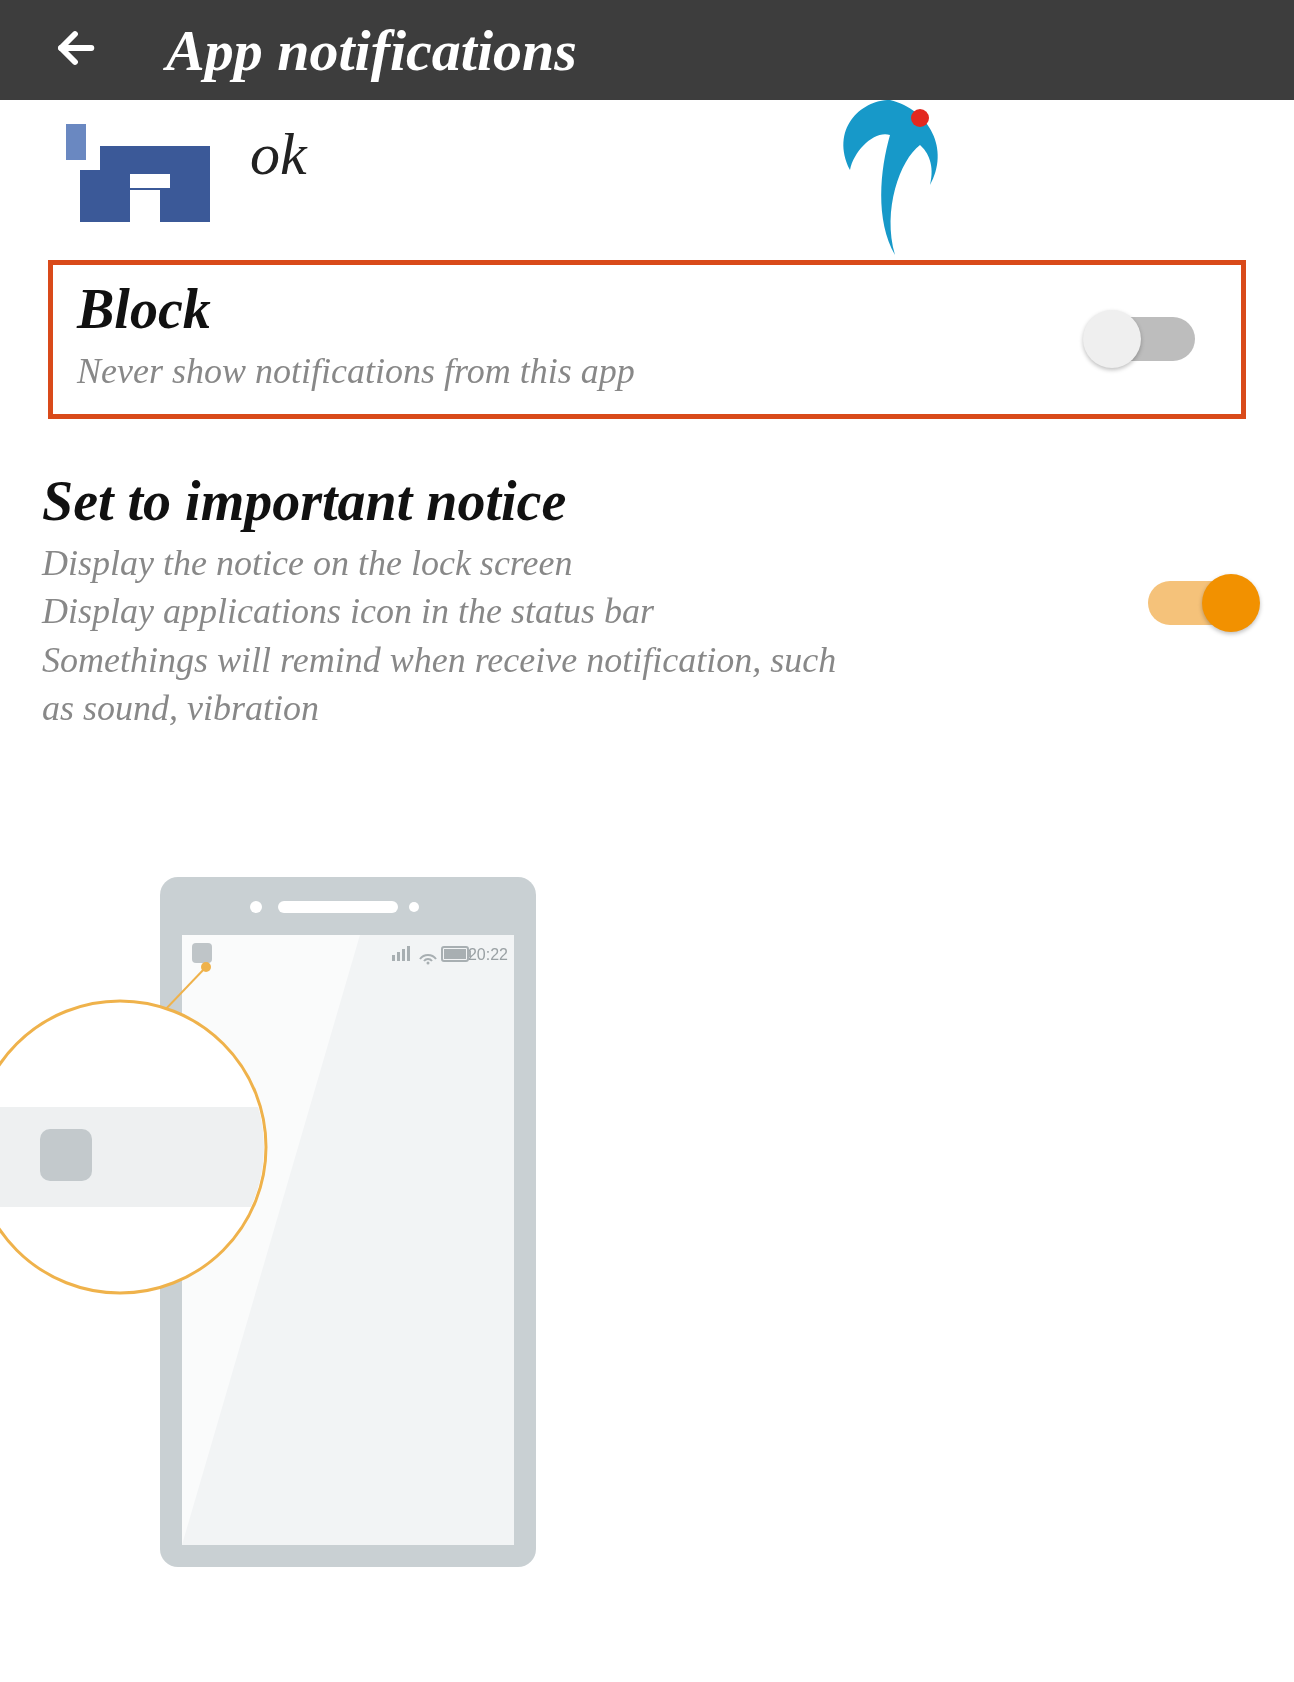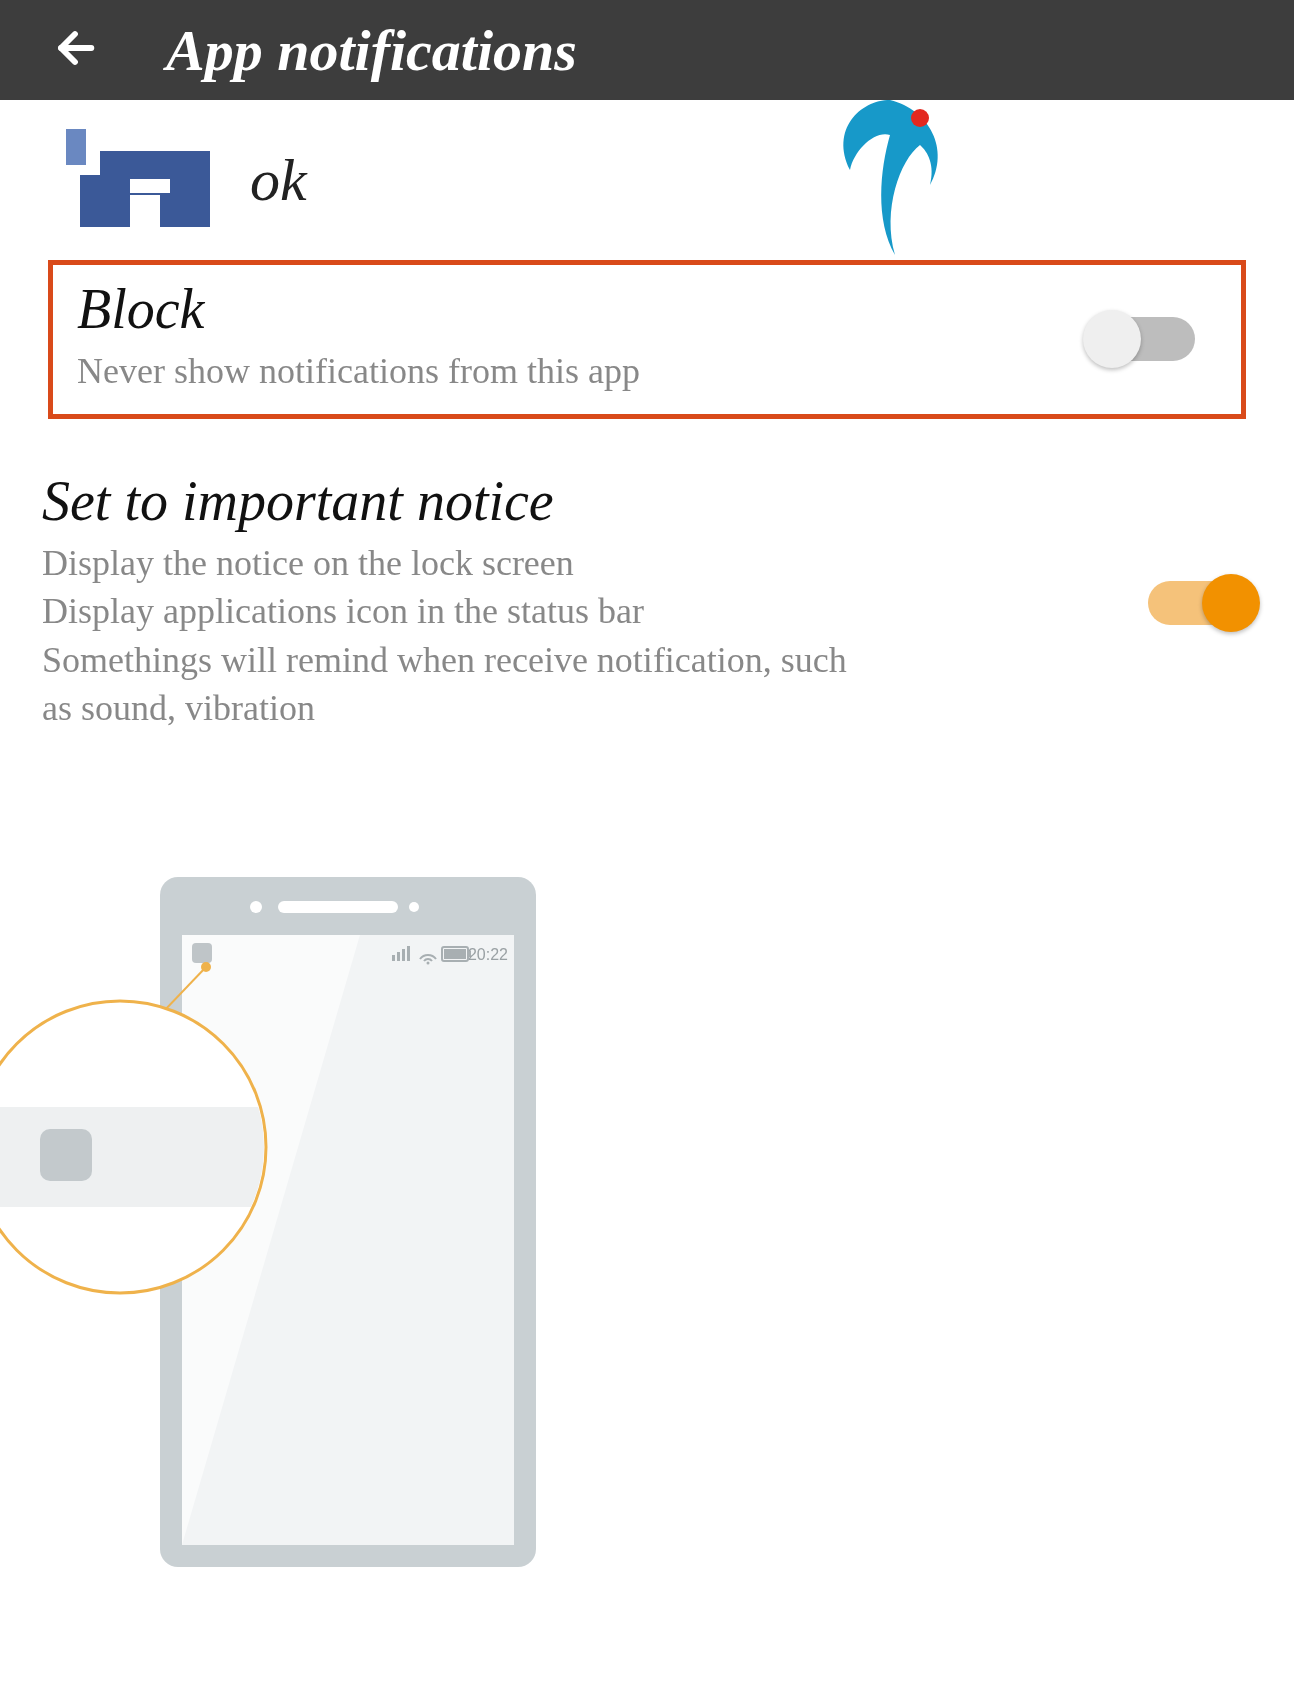--- a/index.html
+++ b/index.html
@@ -26,21 +26,20 @@
     margin-right: 70px;
   }
   .header-title {
     color: #ffffff;
     font-size: 58px;
     font-style: italic;
     font-weight: bold;
   }
   .app-row {
     display: flex;
-    align-items: center;
     padding: 20px 60px;
     height: 160px;
     position: relative;
   }
   .fb-icon-wrap {
     width: 160px;
     height: 110px;
     position: relative;
   }
   .fb-icon-wrap svg {
@@ -64,26 +63,27 @@
     position: relative;
   }
   .settings-item.highlighted {
     border: 5px solid #d94a1a;
     margin: 0 48px;
     padding: 12px 24px 18px 24px;
   }
   .settings-title {
     font-size: 56px;
     font-style: italic;
-    font-weight: normal;
+    font-weight: bold;
     color: #111;
     margin-bottom: 6px;
   }
   .settings-desc {
     font-size: 36px;
+    font-style: italic;
     color: #888;
     line-height: 1.35;
     max-width: 830px;
   }
   .toggle {
     position: absolute;
     right: 36px;
     top: 50%;
     transform: translateY(-50%);
     width: 120px;

